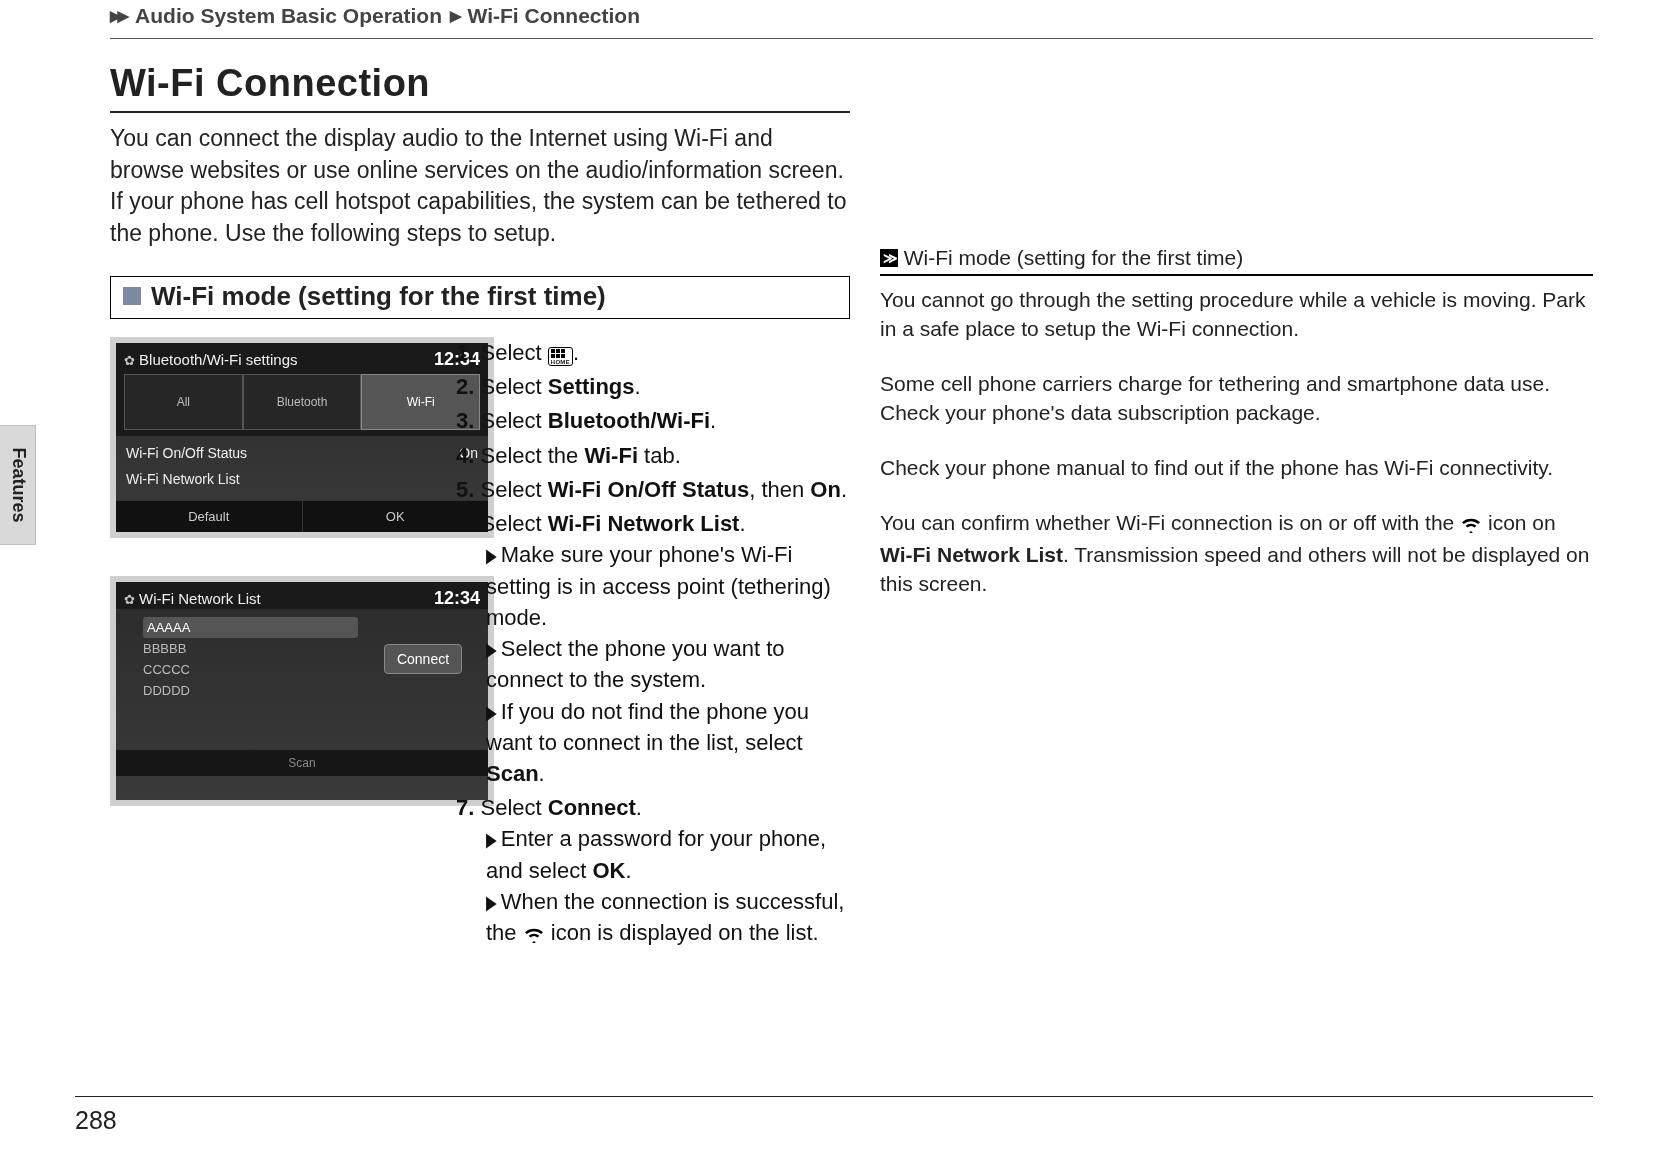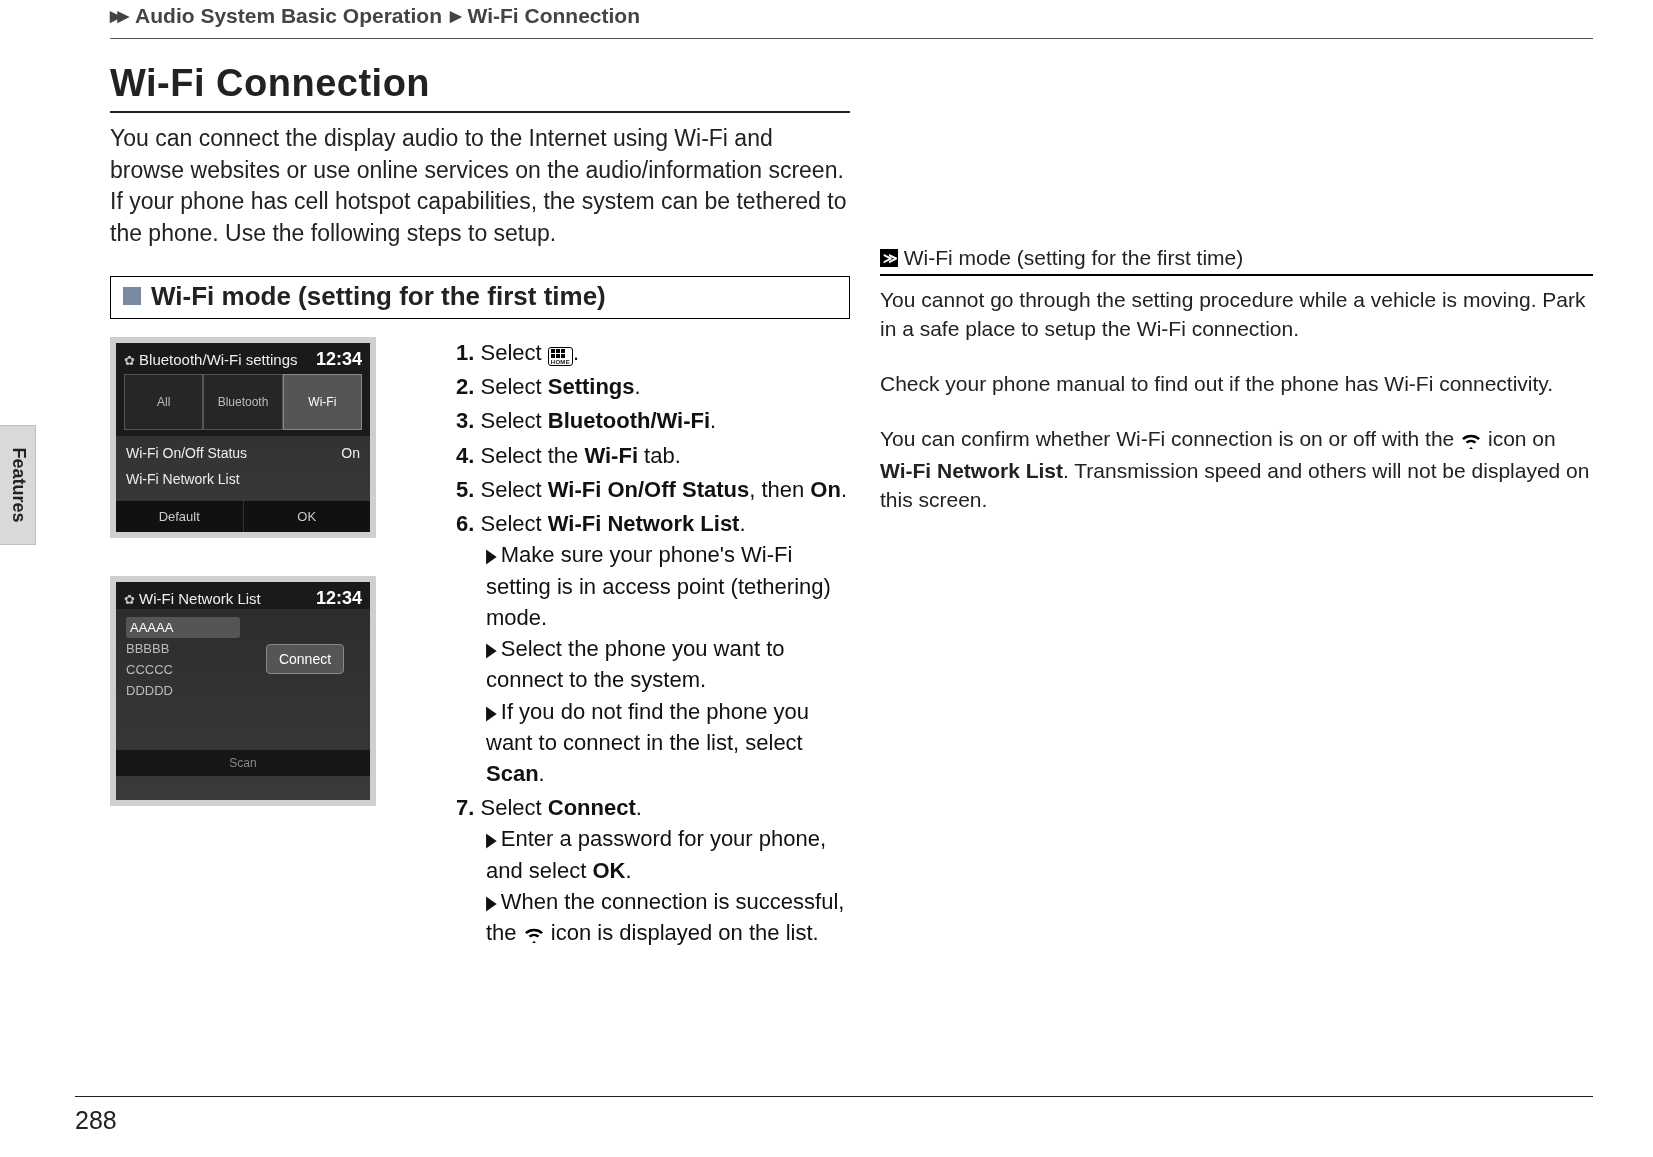--- a/index.html
+++ b/index.html
@@ -71,21 +71,21 @@
   }
   .section-heading .heading-text {
     font-size:26px; font-weight:700; color:#222;
   }
 
   .body-row { display:flex; gap:16px; }
   .shots { width:330px; display:flex; flex-direction:column; gap:38px; }
   .steps { flex:1; font-size:22px; line-height:1.42; color:#111; }
 
   .screenshot {
-    width:266px;
+    width:384px;
     background: linear-gradient(to bottom, #2b2b2b 0%, #3a3a3a 100%);
     border: 6px solid #cfcfcf;
     color:#ddd;
     font-family: Arial, sans-serif;
   }
   .shot-head {
     display:flex; justify-content:space-between; align-items:center;
     padding:6px 8px 0 8px; font-size:15px; color:#eee;
     background:#1a1a1a;
   }
@@ -99,21 +99,21 @@
   .tab.selected { background:#555; color:#fff; border-color:#888; }
   .rows { padding:4px 10px 8px 10px; }
   .row { display:flex; justify-content:space-between; font-size:14px; color:#eee; padding:5px 0; }
   .footer-btns { display:flex; background:#111;align-items:flex-end; }
   .footer-btns .btn {
     flex:1; text-align:center; font-size:13px; color:#ccc;
     padding:8px 0; border-top:1px solid #333;
   }
   .footer-btns .btn + .btn { border-left:1px solid #333; }
 
-  .shot2-list { padding:8px 10px; display:flex; gap:10px; }
+  .shot2-list { padding:8px 10px; display:flex; gap:10px;margin-left:17px; }
   .shot2-networks { flex:1; font-size:13px; }
   .shot2-networks div { padding:3px 0; color:#bbb; }
   .shot2-networks div.sel { background:#555; color:#fff; padding:3px 4px; border-radius:3px; }
   .shot2-info { width:110px; display:flex; align-items:center; justify-content:center; }
   .connect-btn {
     background:#555; color:#fff; font-size:14px; padding:6px 12px; border-radius:4px; border:1px solid #888;
   }
   .scan-bar {
     text-align:center; font-size:12px; color:#888; padding:6px 0; background:#161616; border-top:1px solid #333;
   }
@@ -300,20 +300,21 @@
     </div>
   </div>
 
   <div class="col-right sidebox">
     <div style="height:140px;"></div>
     <div class="sidebox-heading">
       <span class="raquo">≫</span>
       <span>Wi-Fi mode (setting for the first time)</span>
     </div>
     <p>You cannot go through the setting procedure while a vehicle is moving. Park in a safe place to setup the Wi-Fi connection.</p>
+    <p>Some cell phone carriers charge for tethering and smartphone data use. Check your phone's data subscription package.</p>
     <p>Check your phone manual to find out if the phone has Wi-Fi connectivity.</p>
     <p>
       <span>You can confirm whether Wi-Fi connection is on or off with the </span><span class="wifi-icon"><svg viewBox="0 0 24 20">
             <path d="M12 18 a1.6 1.6 0 1 0 0.001 0 z M6 12 a9 9 0 0 1 12 0 l-2 2 a6 6 0 0 0 -8 0 z M2 8 a15 15 0 0 1 20 0 l-2 2 a12 12 0 0 0 -16 0 z" fill="#000"></path>
           </svg></span><span> icon on </span><span class="bold">Wi-Fi Network List</span><span>. Transmission speed and others will not be displayed on this screen.</span>
     </p>
   </div>
 </div>
 
 <div class="side-tab">

